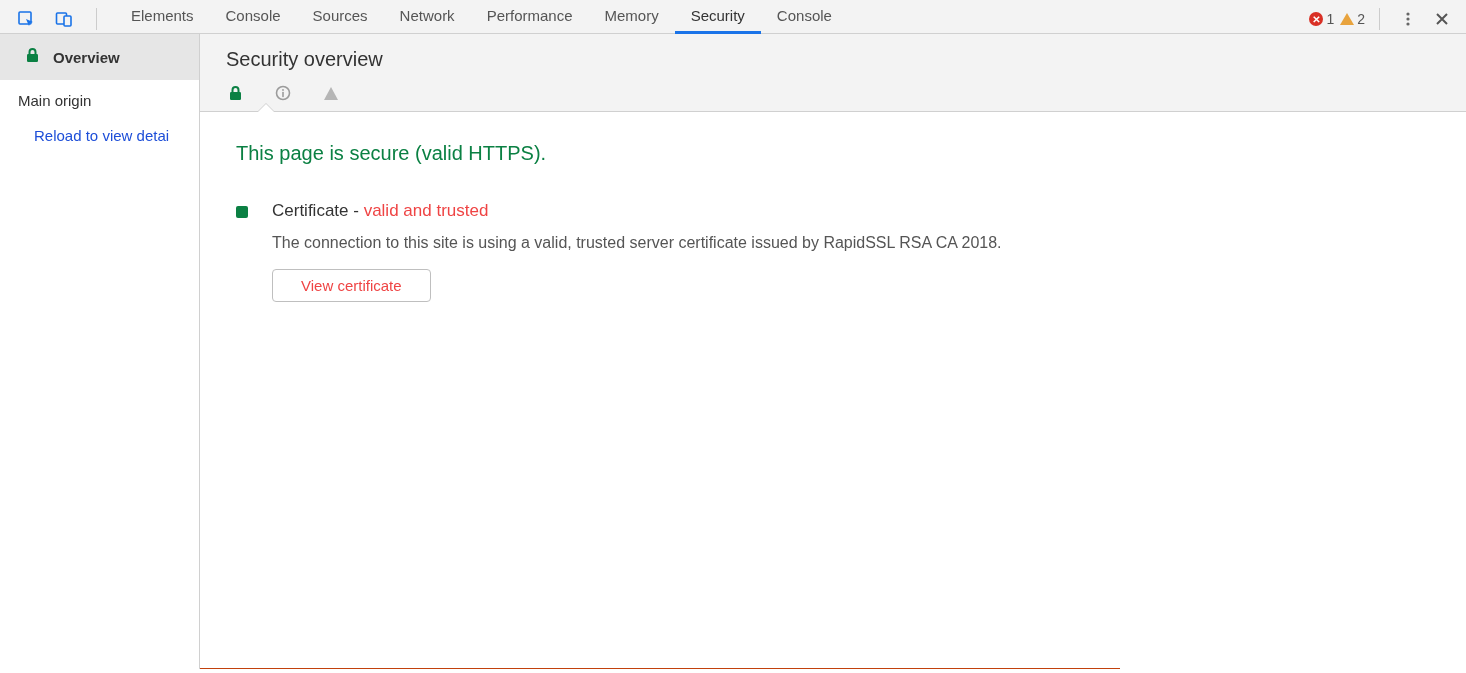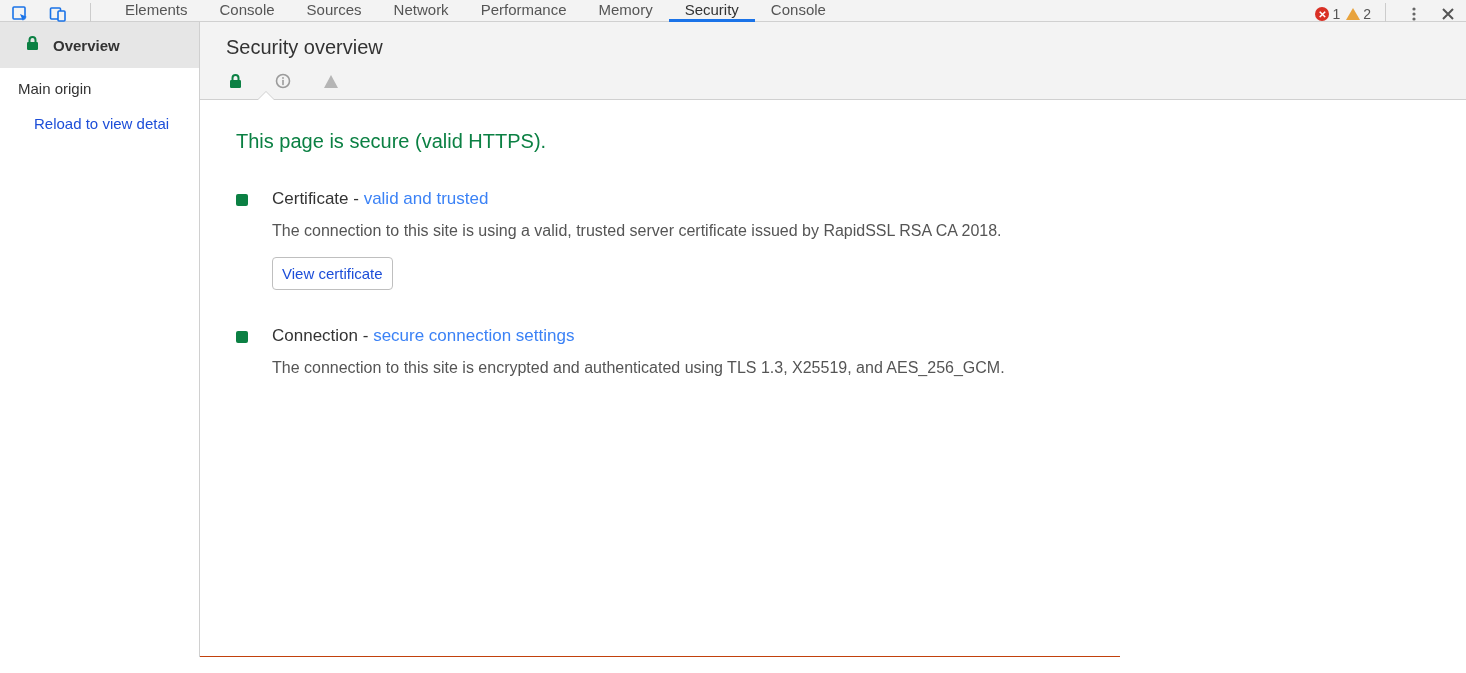--- a/index.html
+++ b/index.html
@@ -9,25 +9,25 @@
     color: #333;
     background: #fff;
     width: 1466px;
     height: 673px;
     overflow: hidden;
   }
 
   
   .topbar {
     display: flex;
-    align-items: flex-start;
-    height: 22px;
+    align-items: flex-end;
+    height: 34px;
     background: #f3f3f3;
     border-bottom: 1px solid #d0d0d0;
-    padding: 0 0;
+    padding: 0 6px;
   }
   .topbar-left {
     display: flex;
     align-items: center;
     gap: 10px;
     padding: 0 6px;
   }
   .topbar-left svg { display: block; }
   .vdiv {
     width: 1px;
@@ -204,34 +204,34 @@
     width: 12px; height: 12px;
     background: #0b8043;
     border-radius: 2px;
   }
   .section-body { flex: 1; }
   .section-title {
     font-size: 17px;
     color: #333;
     margin-bottom: 10px;
   }
-  .section-title .status { color: #3b82f6; }
+  .section-title .status { color: #ef4444; }
   .section-desc {
     font-size: 16px;
     color: #555;
     line-height: 1.5;
     margin-bottom: 14px;
   }
   .btn {
     display: inline-block;
-    padding: 7px 9px;
+    padding: 7px 28px;
     border: 1px solid #bfbfbf;
     border-radius: 4px;
     background: #fff;
-    color: #1d4ed8;
+    color: #ef4444;
     font-size: 15px;
     cursor: pointer;
   }
 
   .lock-icon { color: #0b8043; }
 </style>
 </head>
 <body>
 
 <div class="topbar">
@@ -354,27 +354,16 @@
           </div>
         <div class="section-body">
           <div class="section-title">
             <span>Certificate</span><span> - </span><span class="status">valid and trusted</span>
           </div>
           <div class="section-desc">The connection to this site is using a valid, trusted server certificate issued by RapidSSL RSA CA 2018.</div>
           <button class="btn">View certificate</button>
         </div>
       </div>
 
-      <div class="section">
-        <div class="section-marker">
-            <div class="sq"></div>
-          </div>
-        <div class="section-body">
-          <div class="section-title">
-            <span>Connection</span><span> - </span><span class="status">secure connection settings</span>
-          </div>
-          <div class="section-desc">The connection to this site is encrypted and authenticated using TLS 1.3, X25519, and AES_256_GCM.</div>
-        </div>
-      </div>
 
     </div>
   </div>
 </div>
 
 </body></html>

